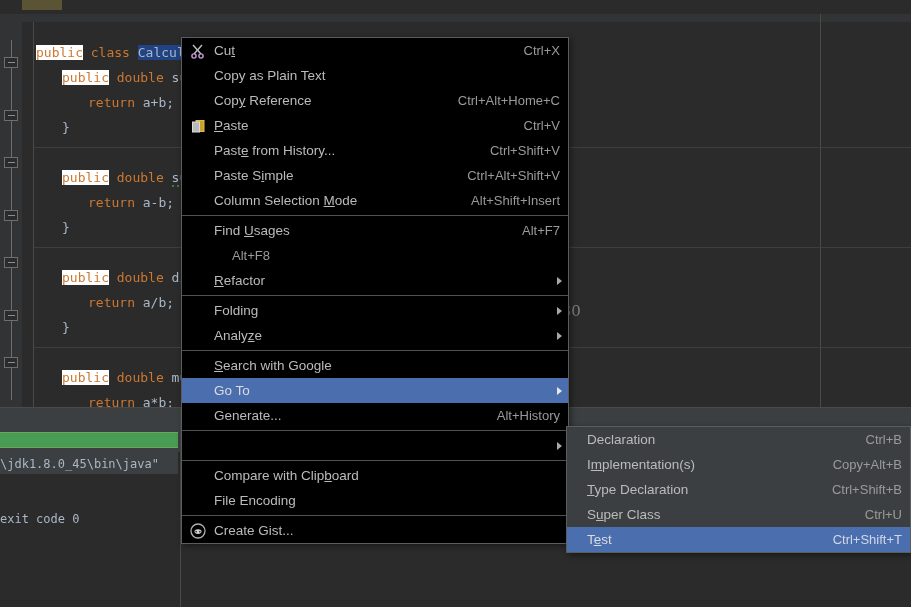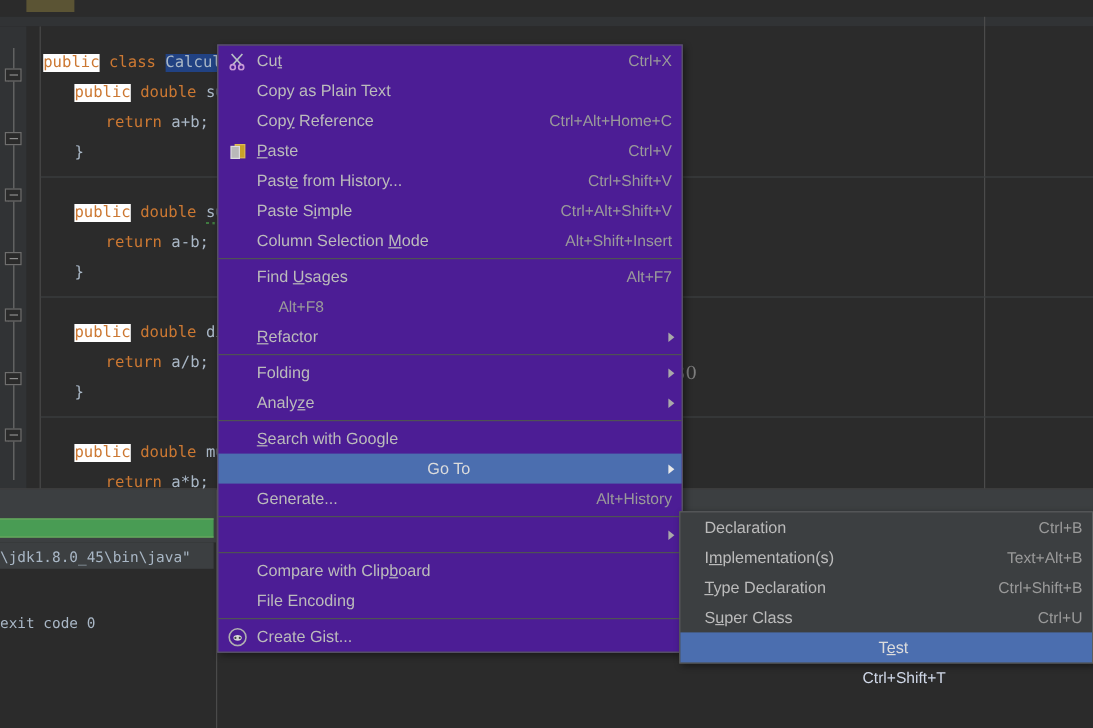--- a/index.html
+++ b/index.html
@@ -52,28 +52,28 @@
   .console-body{position:absolute;left:0;top:452px;width:911px;height:155px;background:#2b2b2b;}
   .console-head{position:absolute;left:0;top:452px;width:178px;height:22px;background:#3c3f41;}
   .console-text{position:absolute;font-family:"DejaVu Sans Mono","Liberation Mono",monospace;
        font-size:12px;color:#a9b7c6;white-space:pre;}
 
   
   .cons-right-sep{position:absolute;left:180px;top:408px;width:1px;height:199px;background:#4a4a4a;}
 
   
   .ctx{position:absolute;left:181px;top:37px;width:388px;
-       background:#4c1d95;border:1px solid #5a5d5e;box-sizing:border-box;
+       background:#000000;border:1px solid #5a5d5e;box-sizing:border-box;
        box-shadow:2px 2px 6px rgba(0,0,0,.45);}
   .mi{position:relative;height:25px;line-height:25px;display:flex;align-items:center;
       color:#bbbbbb;font-size:13.5px;padding:0 8px 0 6px;box-sizing:border-box;}
   .mi .ico{width:22px;min-width:22px;height:16px;position:relative;margin-right:4px;}
   .mi .lbl{flex:1;white-space:nowrap;}
   .mi .acc{color:#9a9a9a;font-size:13px;white-space:nowrap;margin-left:18px;}
-  .mi.sel-row{background:#4b6eaf;color:#dcdcdc;flex-direction:column;}
+  .mi.sel-row{background:#4b6eaf;color:#dcdcdc;}
   .mi.sel-row .acc{color:#d0d8e8;}
   .mi .arw{position:absolute;right:6px;top:9px;width:0;height:0;
       border-left:5px solid #a9a9a9;border-top:4px solid transparent;border-bottom:4px solid transparent;}
   .mi.sel-row .arw{border-left-color:#e8e8e8;}
   .sep{height:1px;background:#4f5254;margin:2px 0;}
   u{text-decoration:underline;text-underline-offset:1px;}
 
   
   .sub{position:absolute;left:566px;top:426px;width:345px;
        background:#3c3f41;border:1px solid #5a5d5e;box-sizing:border-box;
@@ -268,21 +268,21 @@
       </div>
     </div>
 
   <div class="sub" id="sub-root">
       <div class="mi">
         <span class="lbl">Declaration</span>
         <span class="acc">Ctrl+B</span>
       </div>
       <div class="mi">
         <span class="lbl">I<u>m</u>plementation(s)</span>
-        <span class="acc">Text+Alt+B</span>
+        <span class="acc">Copy+Alt+B</span>
       </div>
       <div class="mi">
         <span class="lbl"><u>T</u>ype Declaration</span>
         <span class="acc">Ctrl+Shift+B</span>
       </div>
       <div class="mi">
         <span class="lbl">S<u>u</u>per Class</span>
         <span class="acc">Ctrl+U</span>
       </div>
       <div class="mi sel-row">

